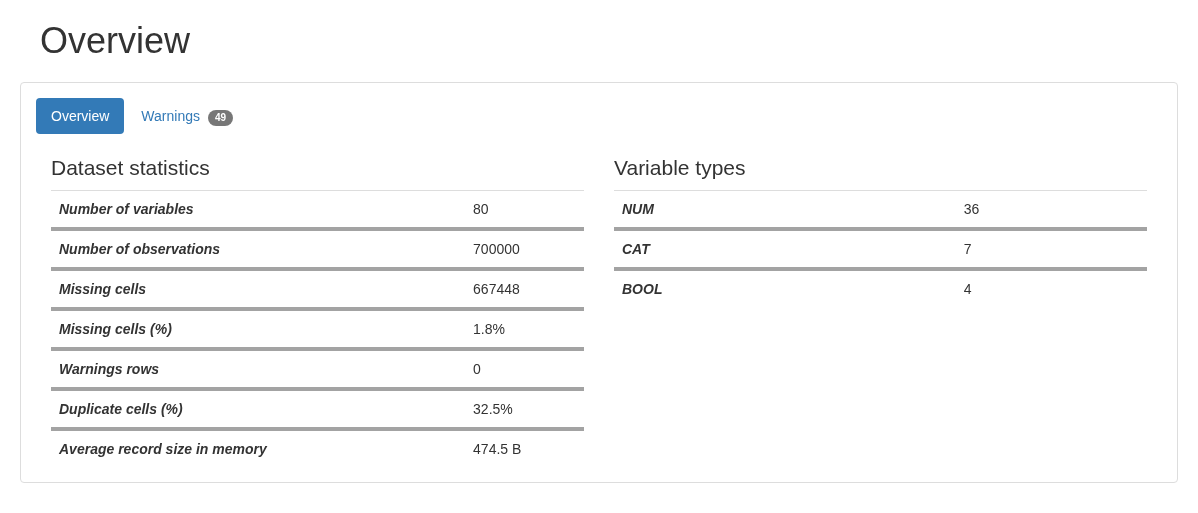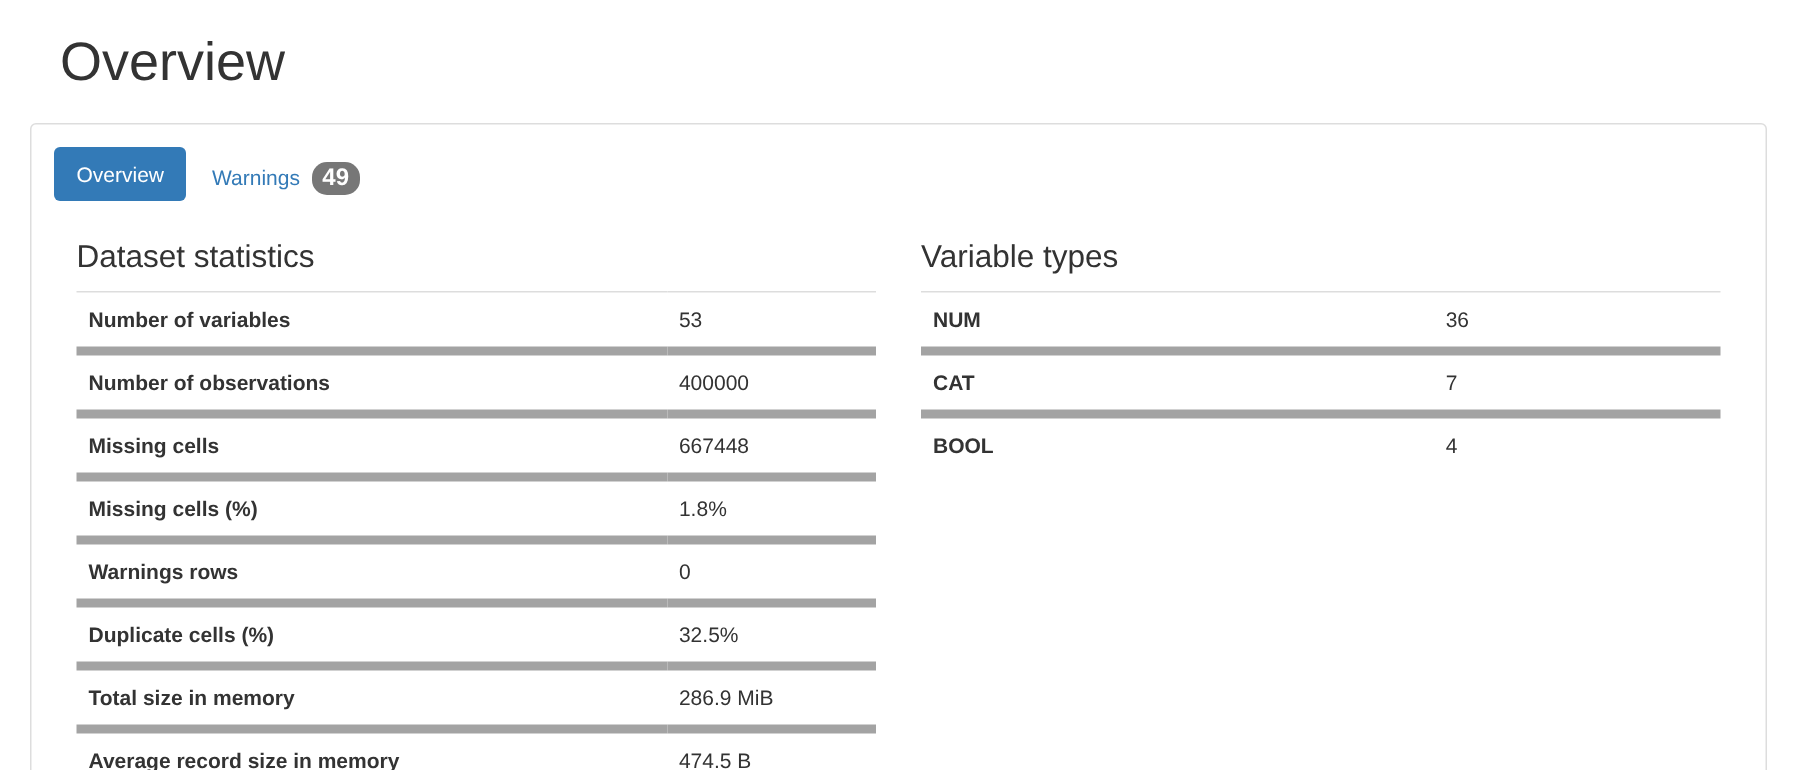--- a/index.html
+++ b/index.html
@@ -44,21 +44,21 @@
       cursor: pointer;
     }
     .nav-tabs a.active {
       background-color: #337ab7;
       color: #fff;
     }
     .badge {
       display: inline-block;
       min-width: 10px;
       padding: 3px 7px;
-      font-size: 16px;
+      font-size: 10px;
       font-weight: 700;
       line-height: 1;
       color: #fff;
       background-color: #777;
       border-radius: 10px;
       margin-left: 4px;
       vertical-align: baseline;
     }
     .row {
       display: flex;
@@ -73,33 +73,34 @@
       font-size: 21px;
       font-weight: 500;
       color: #333;
       margin-bottom: 10px;
     }
     table {
       width: 100%;
       border-collapse: collapse;
     }
     table tr {
-      border-top: 6px solid #a3a3a3;
+      border-top: 4px solid #a3a3a3;
     }
     table tr:first-child {
       border-top: 1px solid #ddd;
     }
     table th, table td {
       padding: 8px;
       text-align: left;
       vertical-align: top;
       line-height: 1.43;
     }
     table th {
       font-weight: 700;
+      font-style: italic;
     }
   </style>
 </head>
 <body>
 
 <h1 class="page-header">Overview</h1>
 
 <div class="panel">
 
   <ul class="nav-tabs">
@@ -114,45 +115,41 @@
     </li>
   </ul>
 
   <div class="row">
     <div class="col">
       <p class="section-title">Dataset statistics</p>
       <table>
         <tbody>
           <tr>
             <th>Number of variables</th>
-            <td>53</td>
+            <td>80</td>
           </tr>
           <tr>
             <th>Number of observations</th>
-            <td>400000</td>
+            <td>700000</td>
           </tr>
           <tr>
             <th>Missing cells</th>
             <td>667448</td>
           </tr>
           <tr>
             <th>Missing cells (%)</th>
             <td>1.8%</td>
           </tr>
           <tr>
             <th>Warnings rows</th>
             <td>0</td>
           </tr>
           <tr>
             <th>Duplicate cells (%)</th>
             <td>32.5%</td>
-          </tr>
-          <tr>
-            <th>Total size in memory</th>
-            <td>286.9 MiB</td>
           </tr>
           <tr>
             <th>Average record size in memory</th>
             <td>474.5 B</td>
           </tr>
         </tbody>
       </table>
     </div>
 
     <div class="col">

